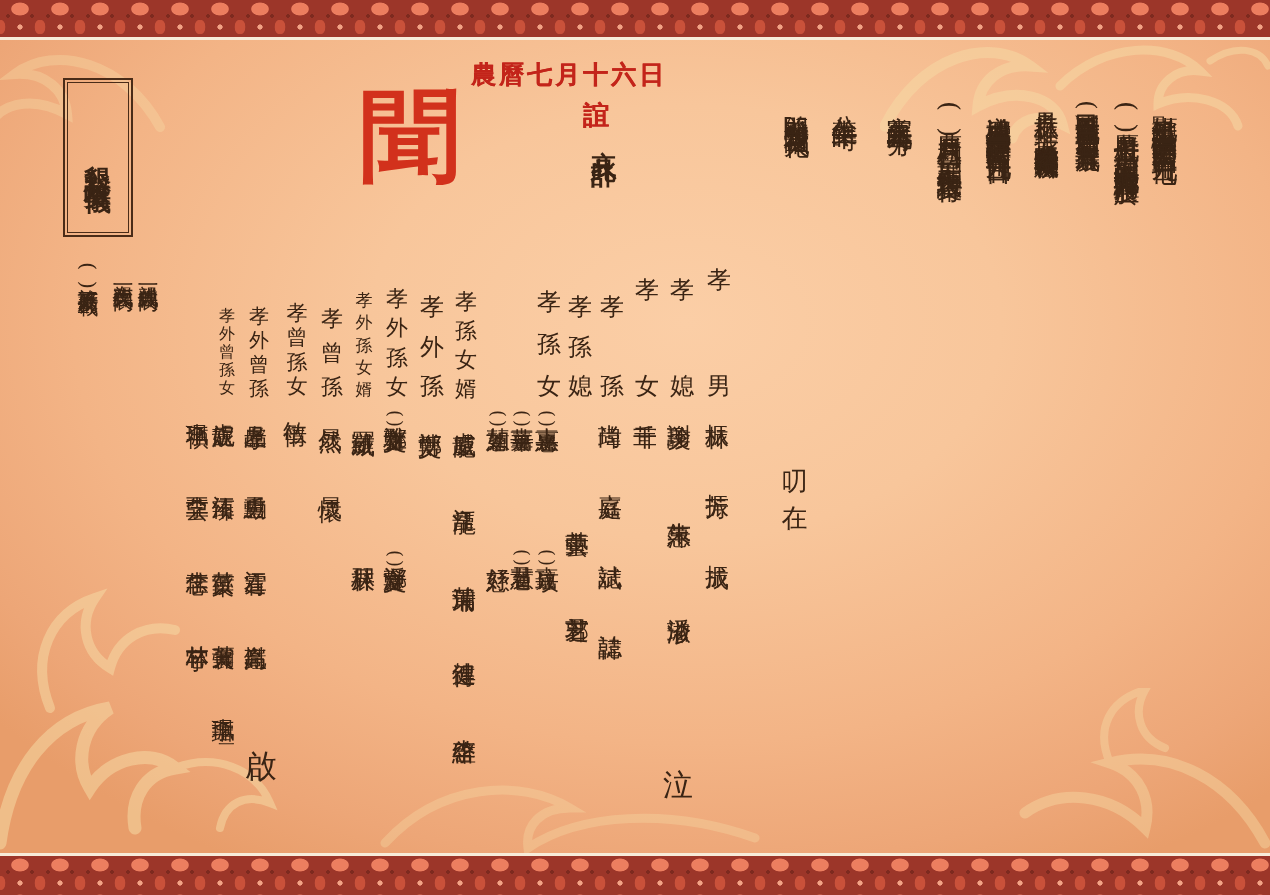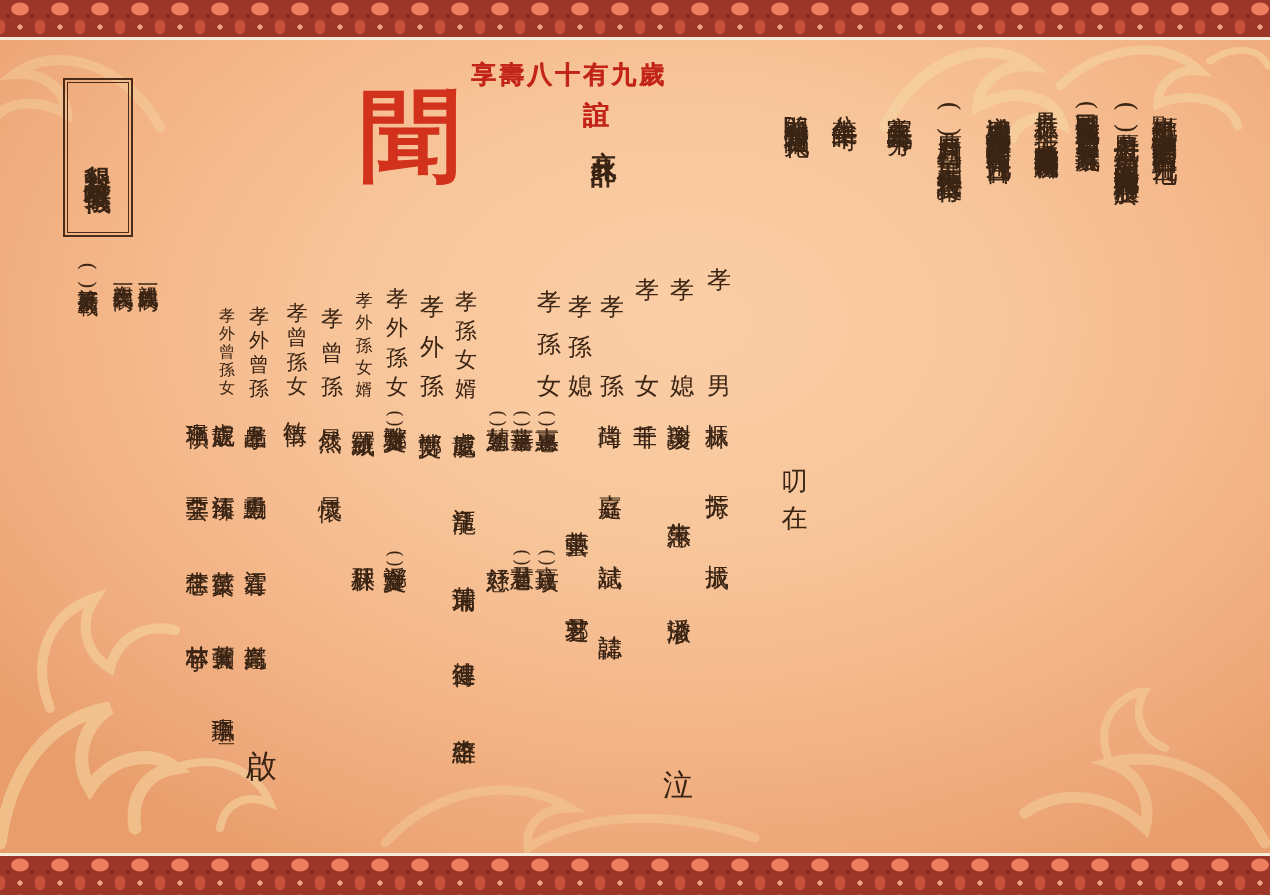--- a/index.html
+++ b/index.html
@@ -122,21 +122,21 @@
   <div class="vcol c2">(農曆七月十六日)星期日下午四時十九分壽終內寢距生於</div>
   <div class="vcol c3">民國廿六年五月十九日(農曆四月初十日)享壽八十有九歲</div>
   <div class="vcol c4"><span class="lbl">孝男</span><span>振林 振芳 振成</span><span class="lbl">孝女</span><span>千茸暨孝家眷等隨侍在側親視含殮</span></div>
   <div class="vcol c5">遵禮成服停靈在堂謹擇於中華民國一一四年九月廿四日</div>
   <div class="vcol c6">(農曆八月初三日)星期三在喪宅設奠舉行</div>
   <div class="vcol c7">家奠上午九時三十分</div>
   <div class="vcol c8">公奠上午十時</div>
   <div class="vcol c9">隨即發引新營福園火化</div>
   <div class="vcol taozai">叨在</div>
 
-  <div class="banner">享壽八十有九歲</div>
+  <div class="banner">農曆七月十六日</div>
   <div class="yi">誼</div>
   <div class="vcol aicifu">哀此訃</div>
   <div class="wen">聞</div>
 
   <div class="kbox">
     <div class="kbox-inner">
       <div class="kbox-text">懇辭奠儀</div>
     </div>
   </div>
 

